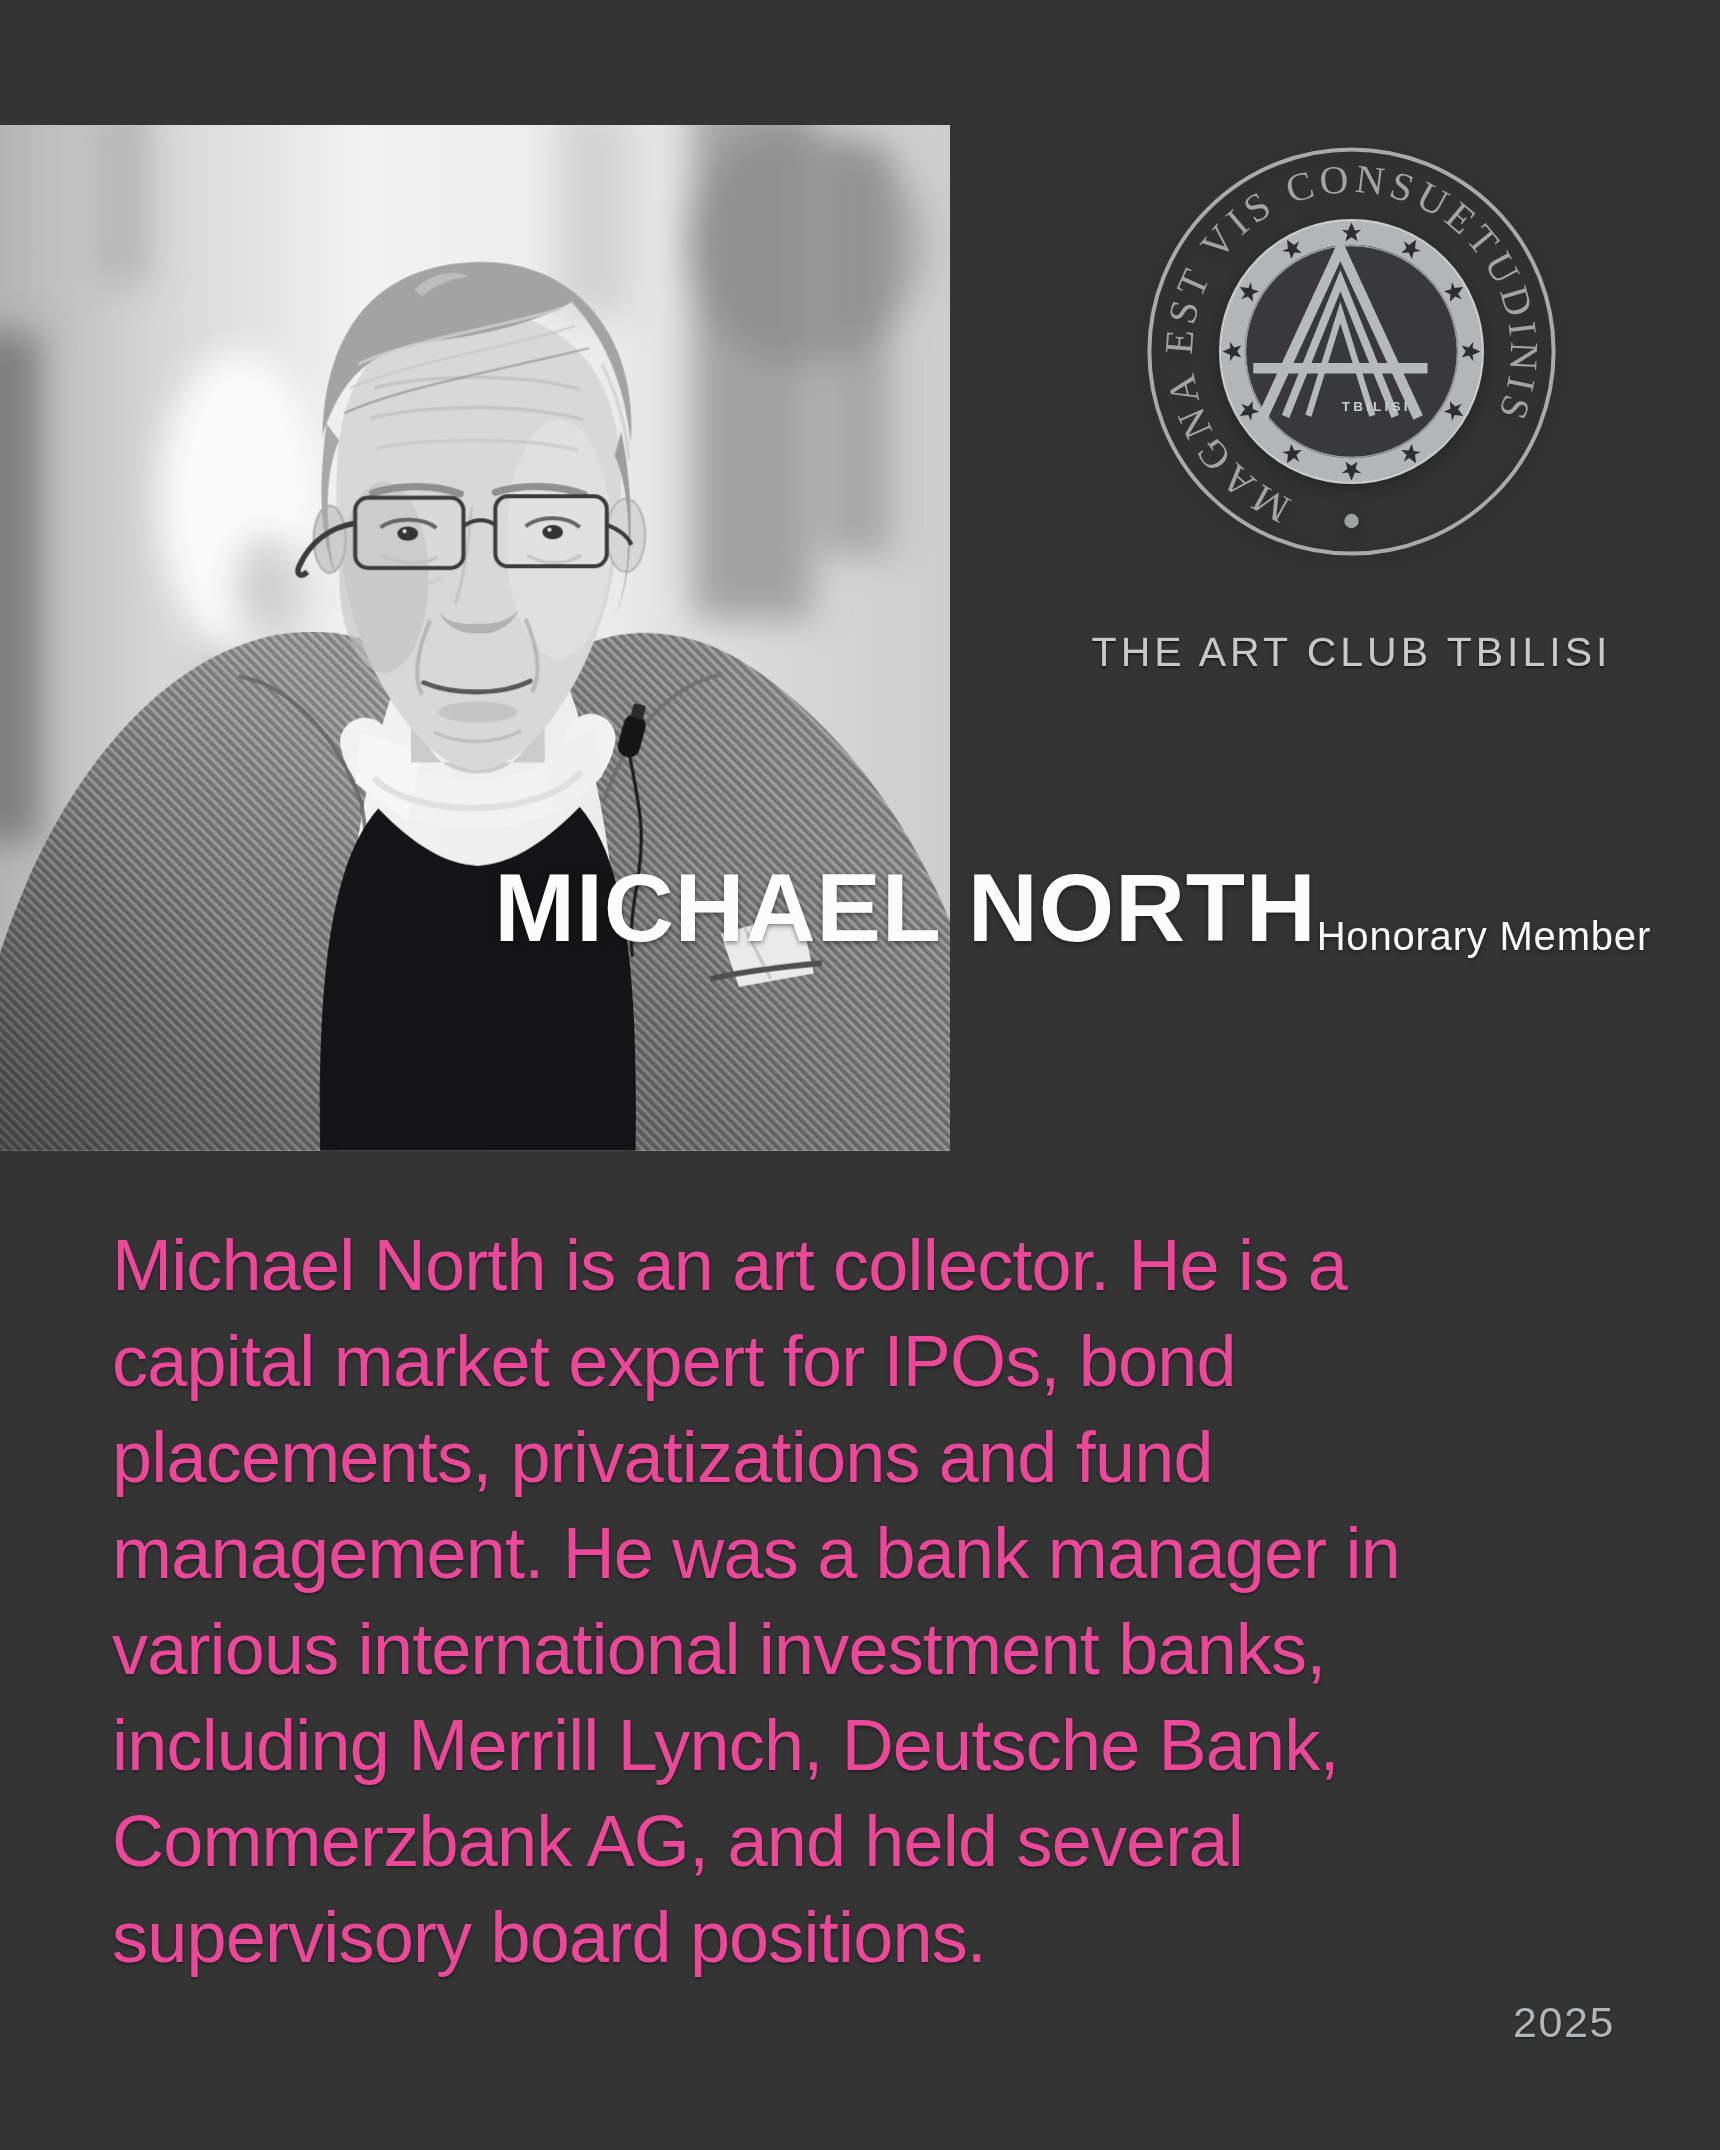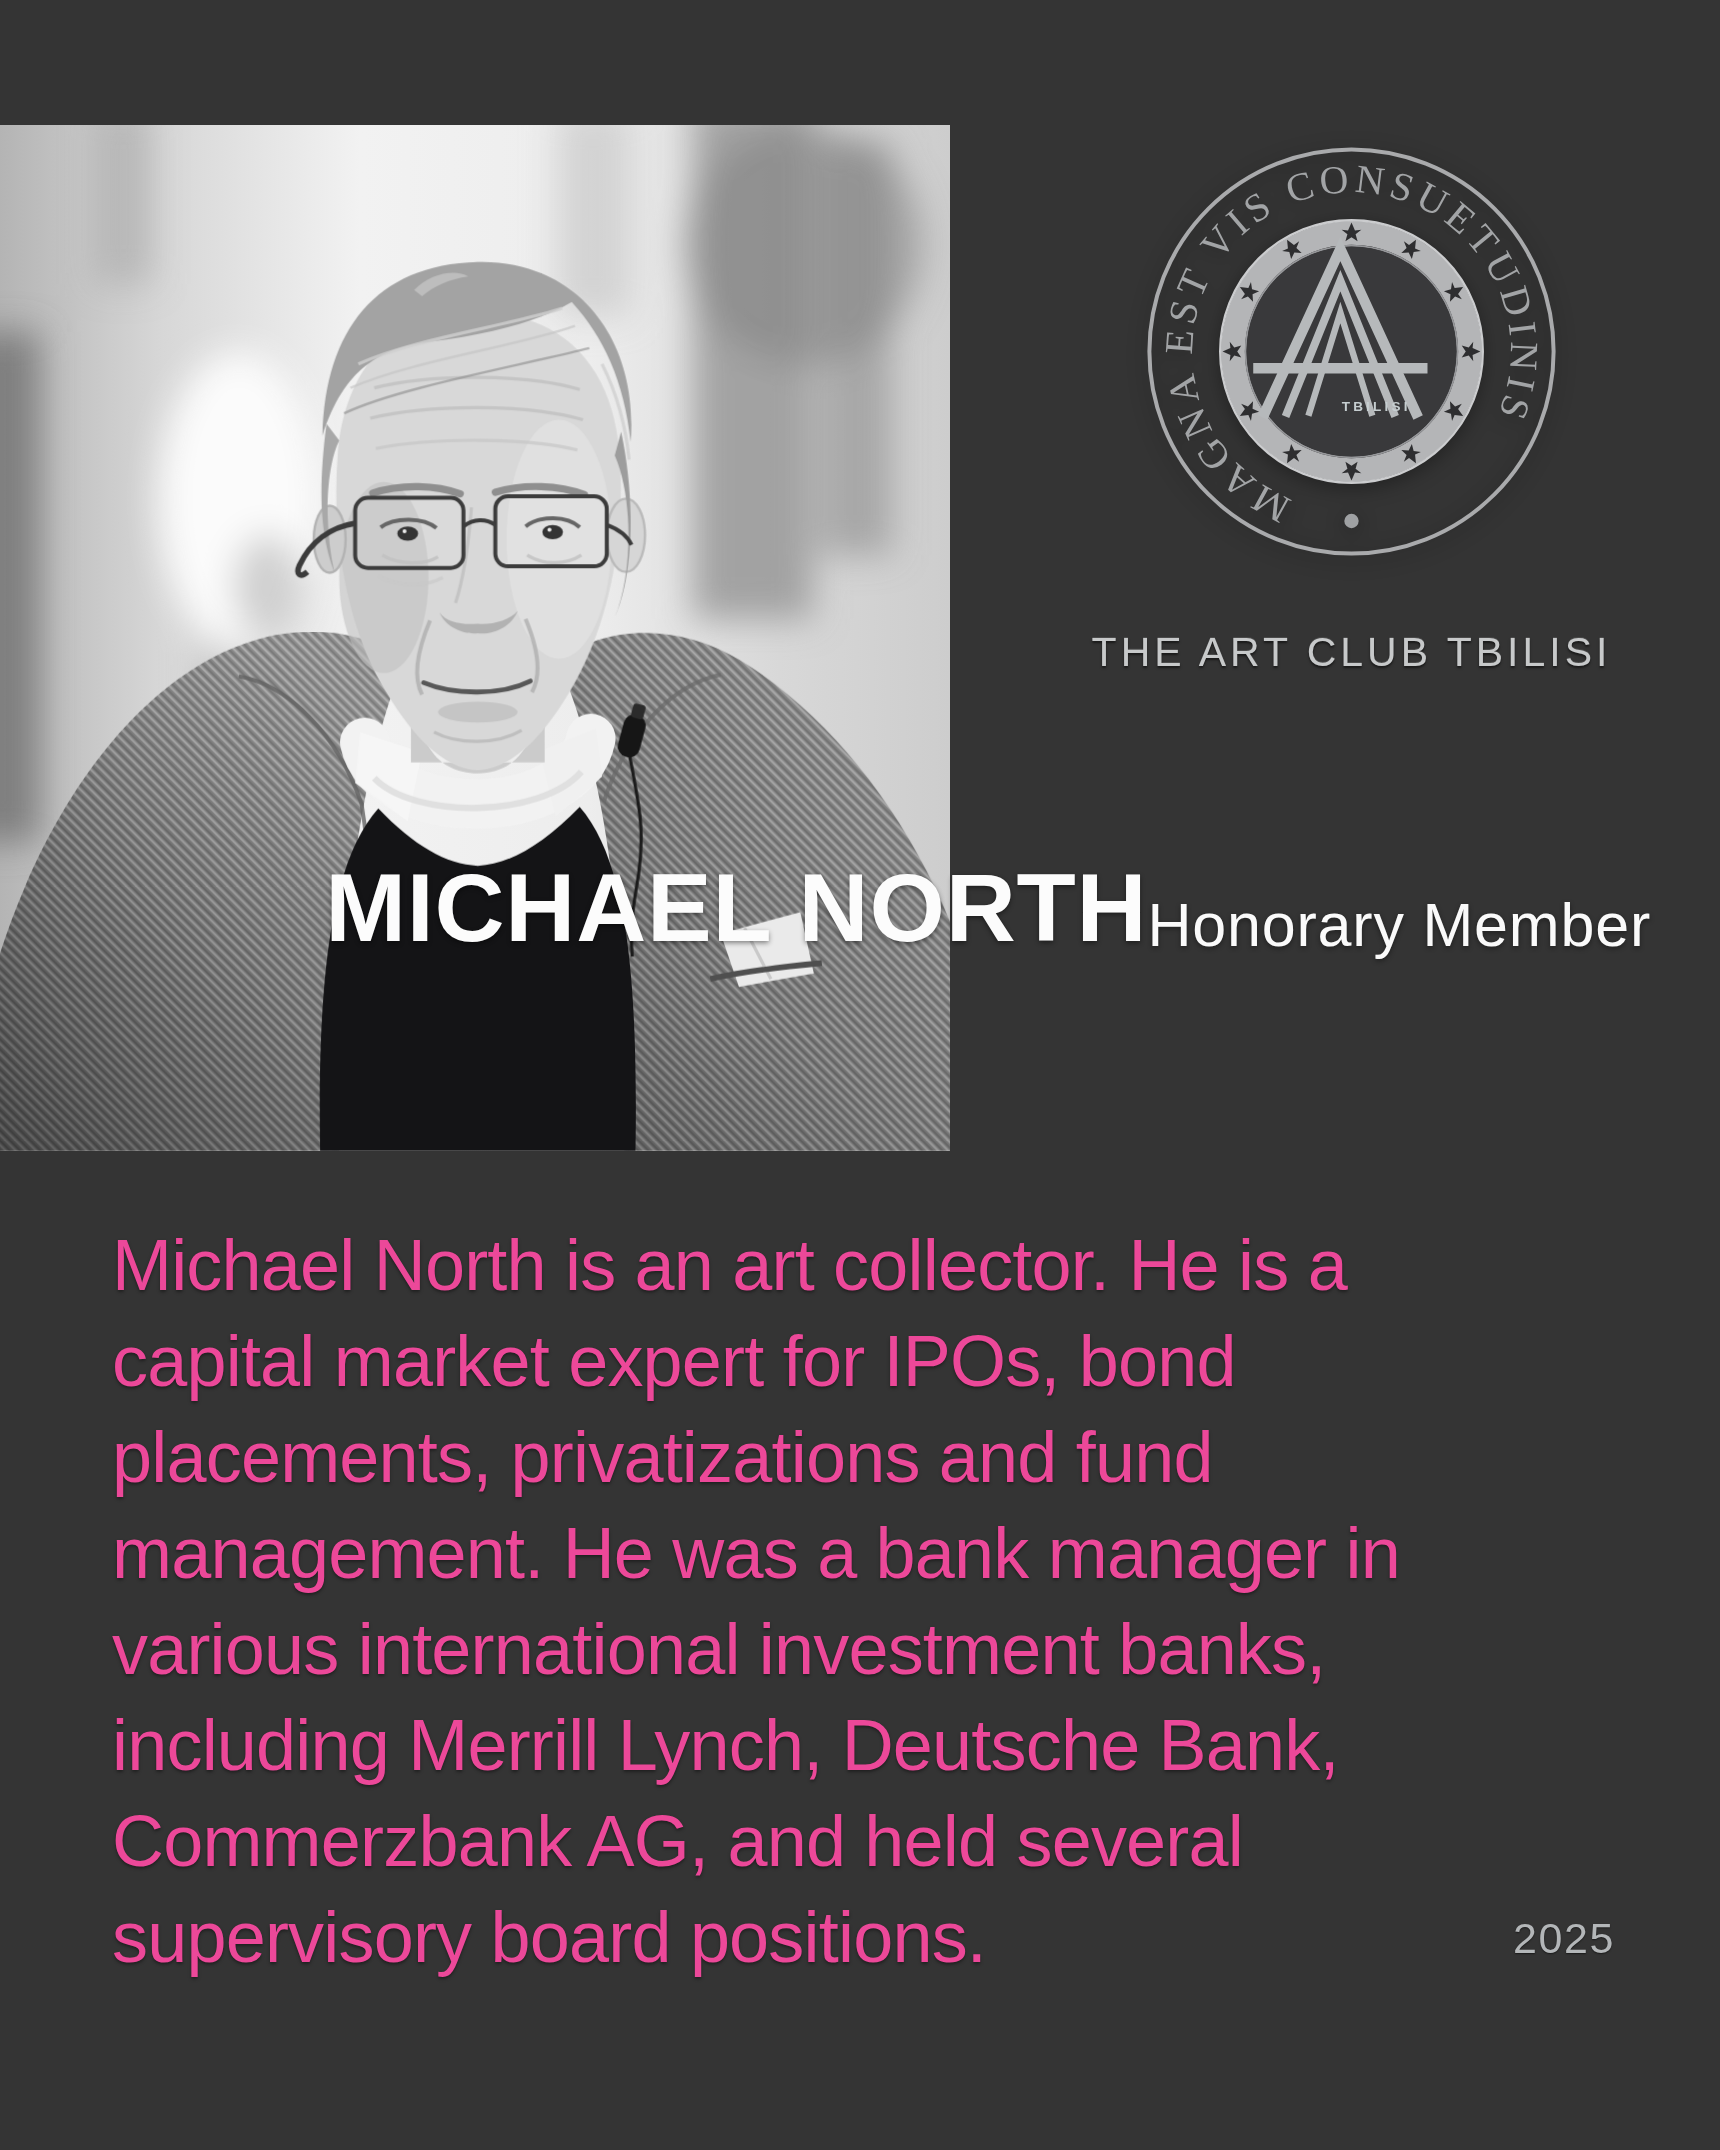--- a/index.html
+++ b/index.html
@@ -43,40 +43,40 @@
   .member-name{
     margin:0;
     font-size:97px;font-weight:700;letter-spacing:0.8px;
     line-height:1.0;
     color:#fcfcfc;
     text-shadow:0 2.4px 5.6px rgba(0,0,0,.45);
     white-space:nowrap;
   }
   .member-title{
     margin:14.3px 0 0 0;
-    font-size:61px;font-weight:400;letter-spacing:0.8px;
+    font-size:40px;font-weight:400;letter-spacing:0.8px;
     line-height:1.0;
     color:#fafafa;
     text-shadow:0 2.4px 4.8px rgba(0,0,0,.4);
     white-space:nowrap;
   }
 
   
   .bio{
     position:absolute;left:112px;top:1217px;width:1593px;
     font-size:72px;font-weight:400;letter-spacing:-0.8px;
     line-height:96px;
     color:#ec4899;
     text-shadow:0 1.6px 3.2px rgba(0,0,0,.4);
     white-space:pre-line;
   }
 
   
   .year{
-    position:absolute;right:106px;top:1914px;
+    position:absolute;right:106px;top:1998px;
     font-size:43px;letter-spacing:1.6px;
     color:#b3b6b8;
     text-shadow:0 0.8px 1.6px rgba(0,0,0,.5);
     margin-left:28px;
   }
 </style>
 </head>
 <body>
 
 <div class="photo">

